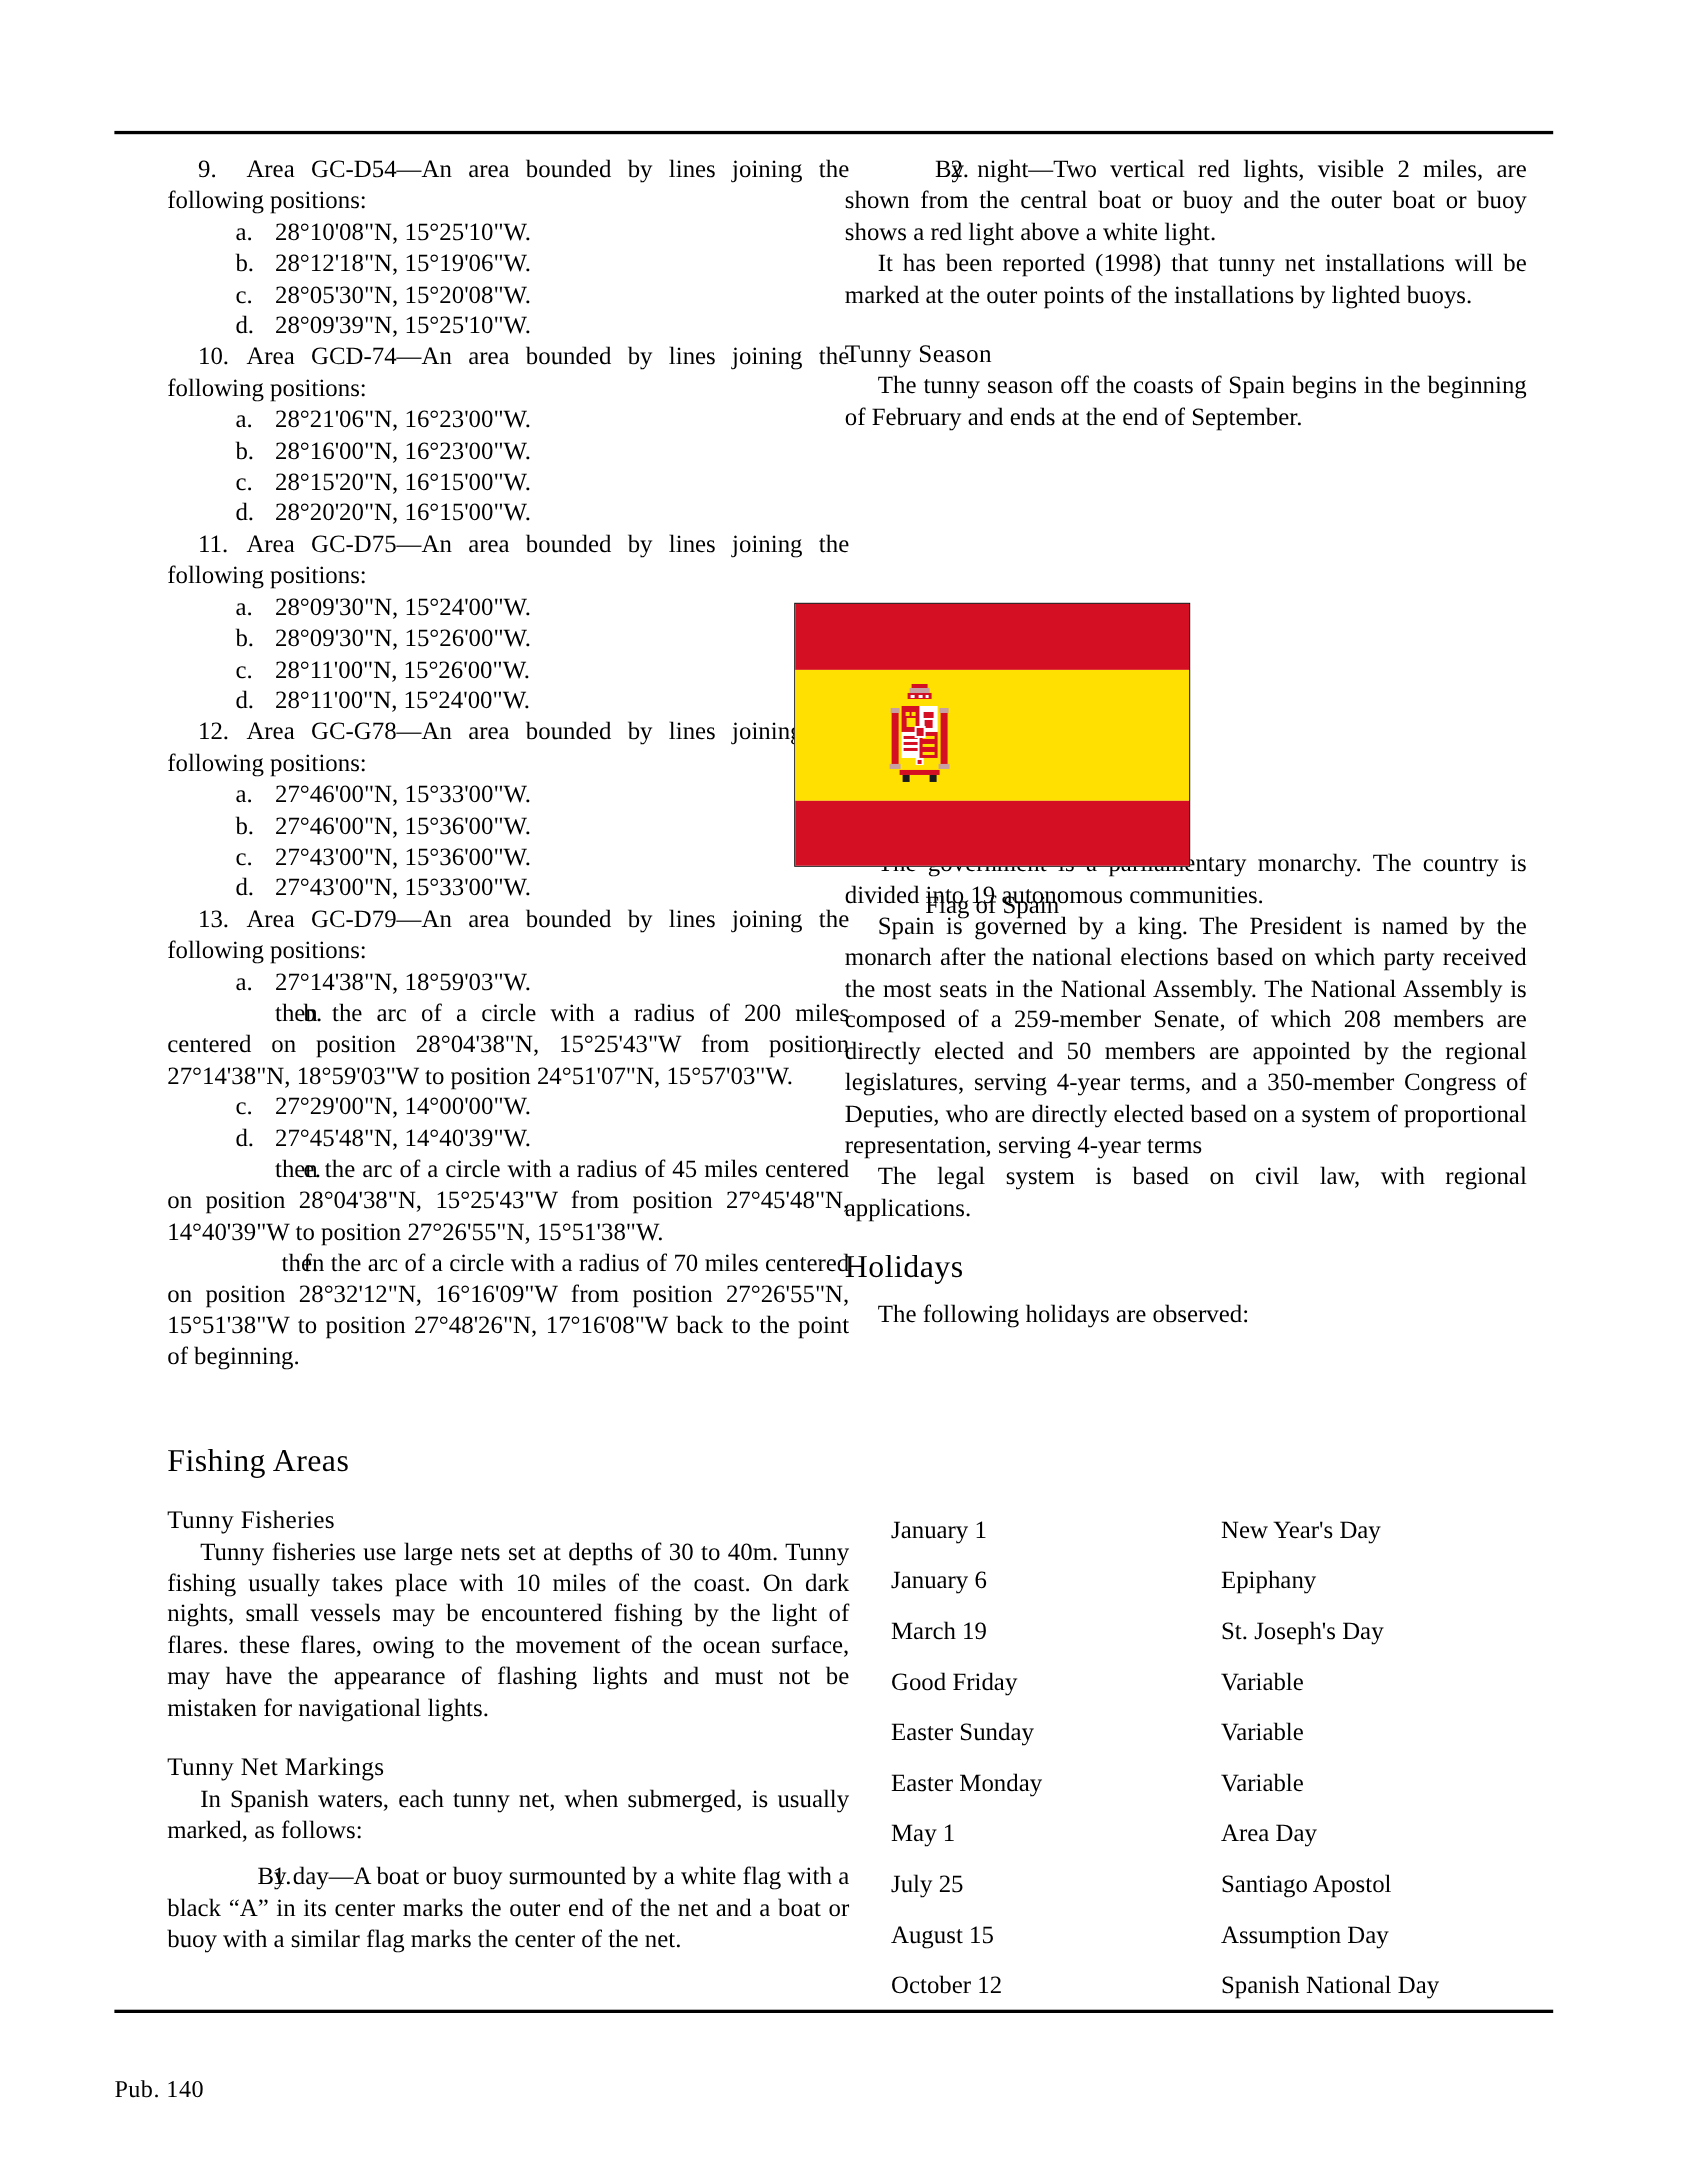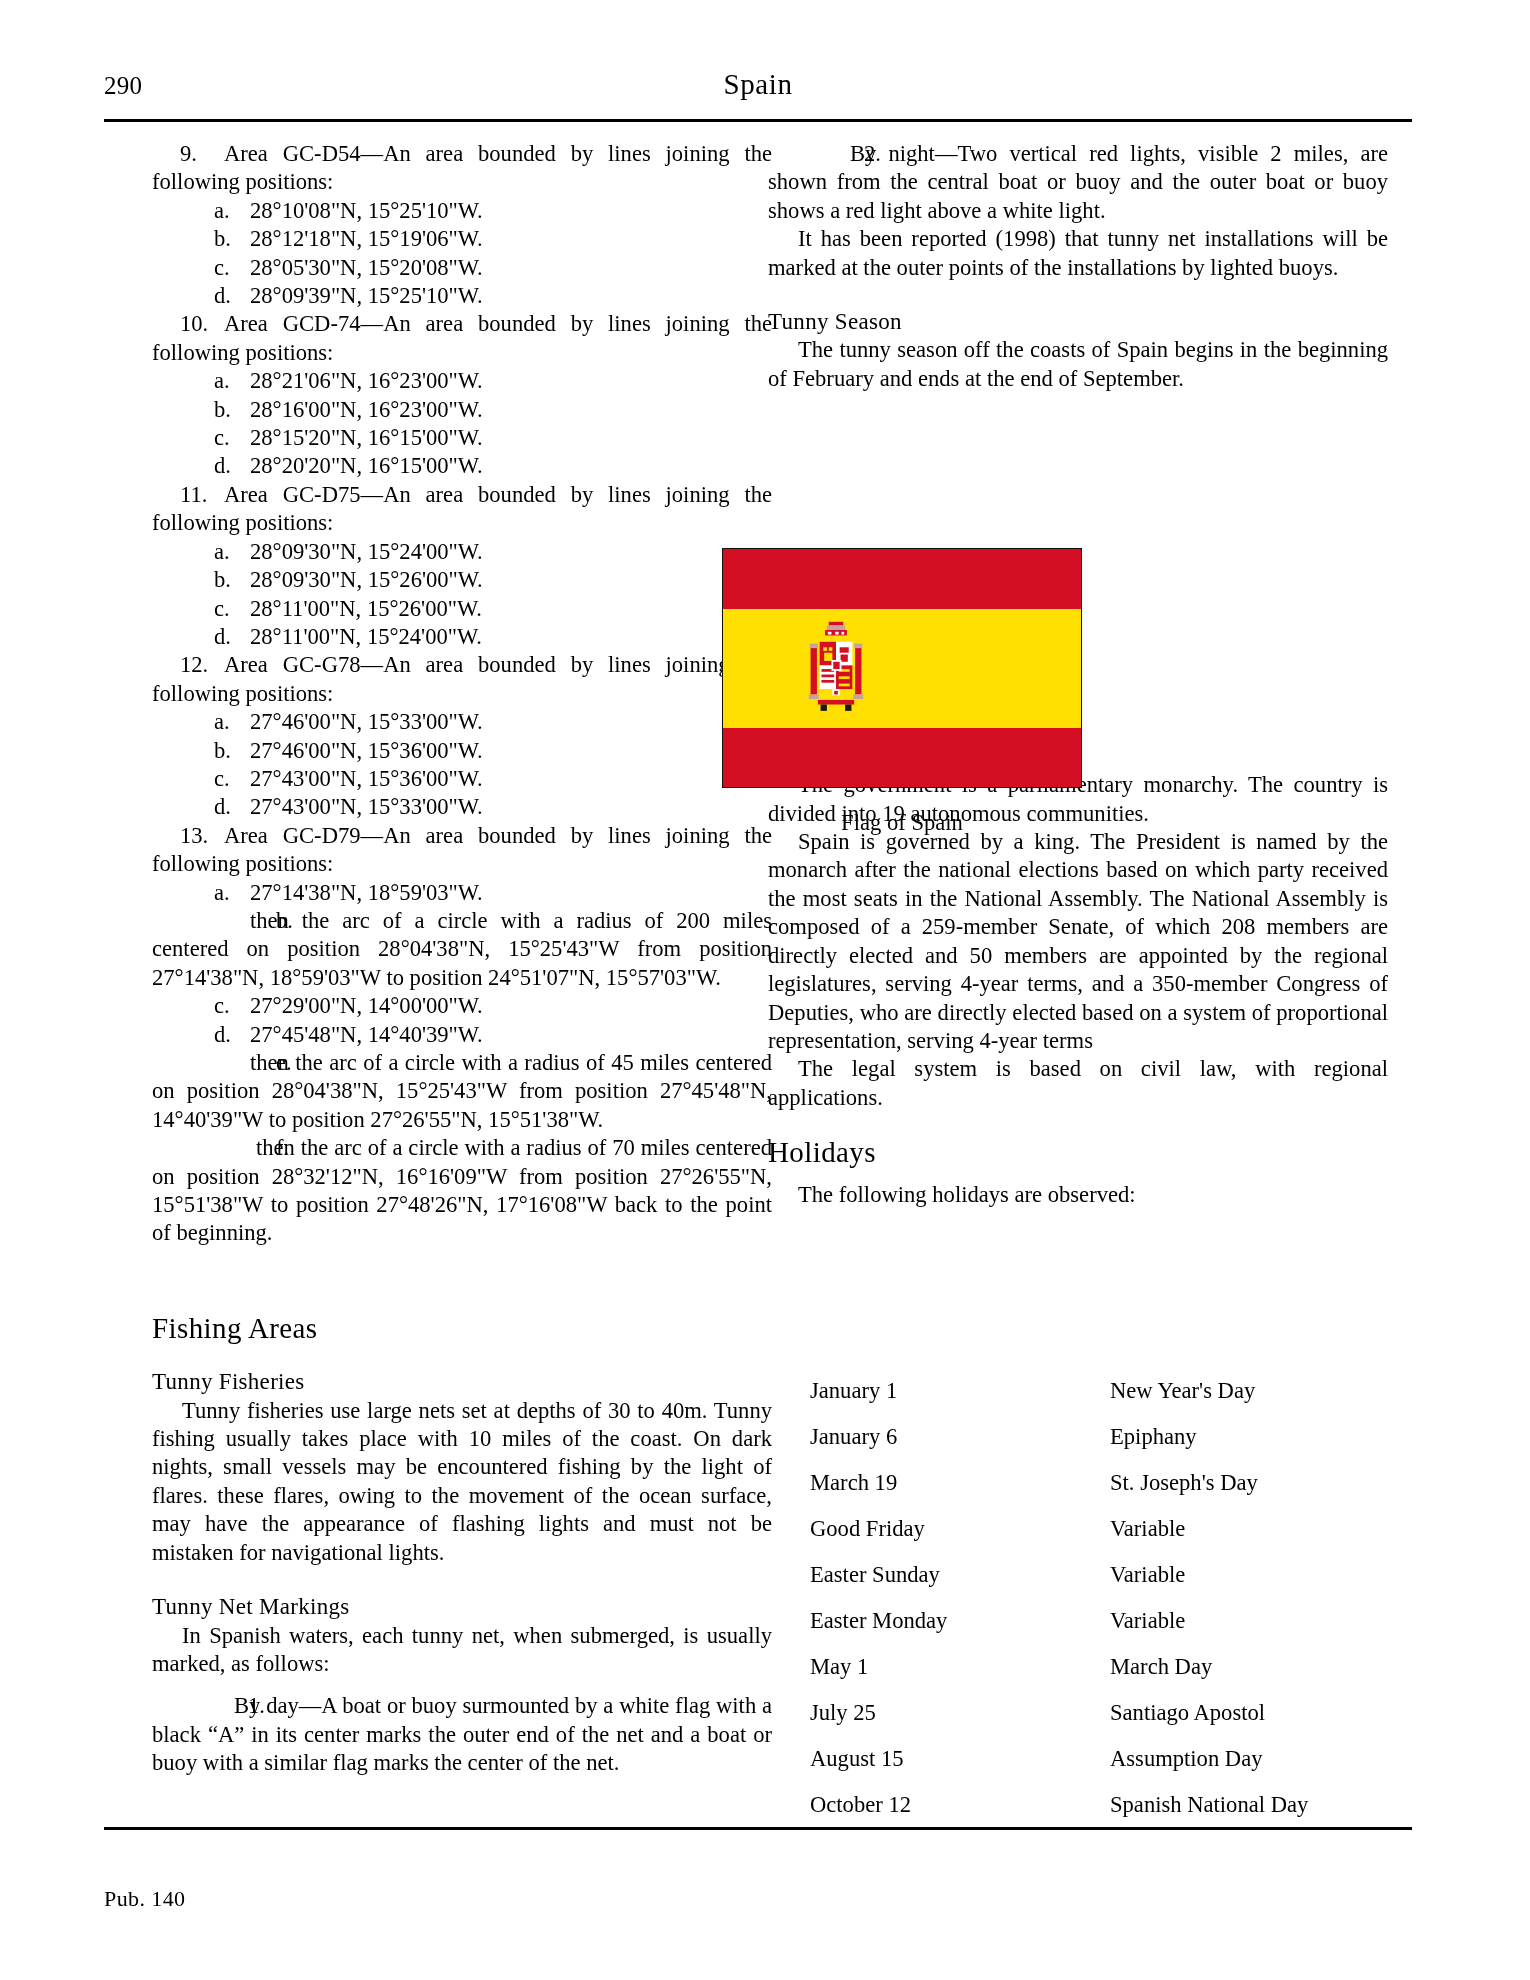--- a/index.html
+++ b/index.html
@@ -209,24 +209,20 @@
     vertical-align: top;
     white-space: nowrap;
   }
   .holidays td.date { width: 300px; }
 </style>
 </head>
 <body>
 
 <div class="page">
 
-  <div class="header">
-    <span class="page-number">290</span>
-    <span class="header-title">Spain</span>
-  </div>
   <div class="header-rule"></div>
 
   <div class="col col-left">
 
     <p class="numitem"><span class="num">9.</span><span>Area GC-D54—An area bounded by lines joining the following positions:</span></p>
     <p class="subitem"><span class="letter">a.</span><span>28°10'08"N, 15°25'10"W.</span></p>
     <p class="subitem"><span class="letter">b.</span><span>28°12'18"N, 15°19'06"W.</span></p>
     <p class="subitem"><span class="letter">c.</span><span>28°05'30"N, 15°20'08"W.</span></p>
     <p class="subitem"><span class="letter">d.</span><span>28°09'39"N, 15°25'10"W.</span></p>
 
@@ -386,21 +382,21 @@
         <tr>
           <td class="date">Easter Sunday</td>
           <td>Variable</td>
         </tr>
         <tr>
           <td class="date">Easter Monday</td>
           <td>Variable</td>
         </tr>
         <tr>
           <td class="date">May 1</td>
-          <td>March Day</td>
+          <td>Area Day</td>
         </tr>
         <tr>
           <td class="date">July 25</td>
           <td>Santiago Apostol</td>
         </tr>
         <tr>
           <td class="date">August 15</td>
           <td>Assumption Day</td>
         </tr>
         <tr>

